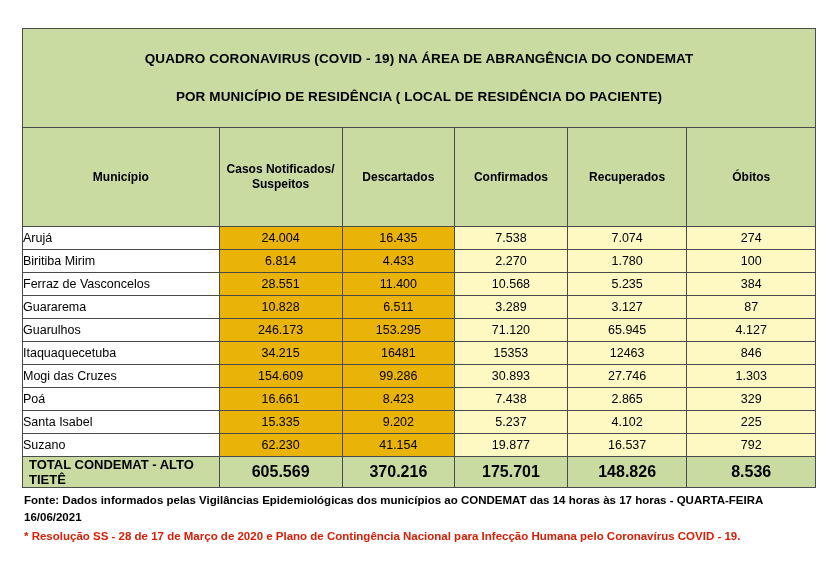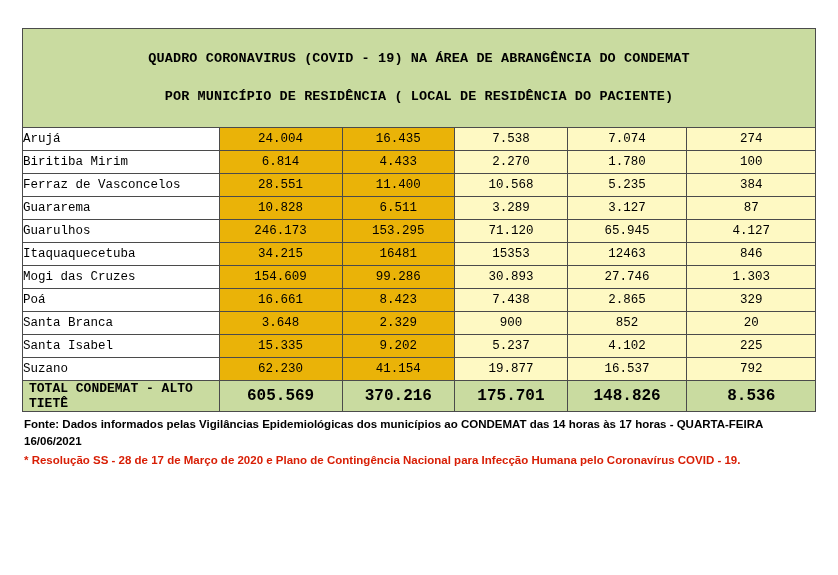--- a/index.html
+++ b/index.html
@@ -23,21 +23,20 @@
   }
   .table-wrap {
     width: 794px;
     margin: 0 auto;
   }
   table.covid {
     border-collapse: collapse;
     width: 100%;
     table-layout: fixed;
     font-size: 12.5px;
-    font-family: Liberation Mono, monospace;
   }
   table.covid td, table.covid th {
     border: 1px solid #4b4b4b;
     padding: 0;
   }
   
   .title-cell {
     background: #c9dba0;
     text-align: center;
     font-weight: bold;
@@ -132,20 +131,31 @@
         <col style="width:15.1%">
         <col style="width:16.2%">
       </colgroup>
       <thead>
         <tr>
           <th class="title-cell" colspan="6">
             <span class="title-line1">QUADRO CORONAVIRUS (COVID - 19) NA ÁREA DE ABRANGÊNCIA DO CONDEMAT</span>
             <span class="title-line2">POR MUNICÍPIO DE RESIDÊNCIA ( LOCAL DE RESIDÊNCIA DO PACIENTE)</span>
           </th>
         </tr>
+        <tr>
+          <th>Município</th>
+          <th>
+            <span class="hdr-sub">Casos Notificados/</span>
+            <span class="hdr-sub">Suspeitos</span>
+          </th>
+          <th>Descartados</th>
+          <th>Confirmados</th>
+          <th>Recuperados</th>
+          <th>Óbitos</th>
+        </tr>
       </thead>
       <tbody>
         <tr>
           <td class="city">Arujá</td>
           <td class="num">24.004</td>
           <td class="num">16.435</td>
           <td class="green">7.538</td>
           <td class="green">7.074</td>
           <td class="green">274</td>
         </tr>
@@ -197,28 +207,20 @@
           <td class="green">27.746</td>
           <td class="green">1.303</td>
         </tr>
         <tr>
           <td class="city">Poá</td>
           <td class="num">16.661</td>
           <td class="num">8.423</td>
           <td class="green">7.438</td>
           <td class="green">2.865</td>
           <td class="green">329</td>
-        </tr>
-        <tr>
-          <td class="city">Santa Branca</td>
-          <td class="num">3.648</td>
-          <td class="num">2.329</td>
-          <td class="green">900</td>
-          <td class="green">852</td>
-          <td class="green">20</td>
         </tr>
         <tr>
           <td class="city">Santa Isabel</td>
           <td class="num">15.335</td>
           <td class="num">9.202</td>
           <td class="green">5.237</td>
           <td class="green">4.102</td>
           <td class="green">225</td>
         </tr>
         <tr>

